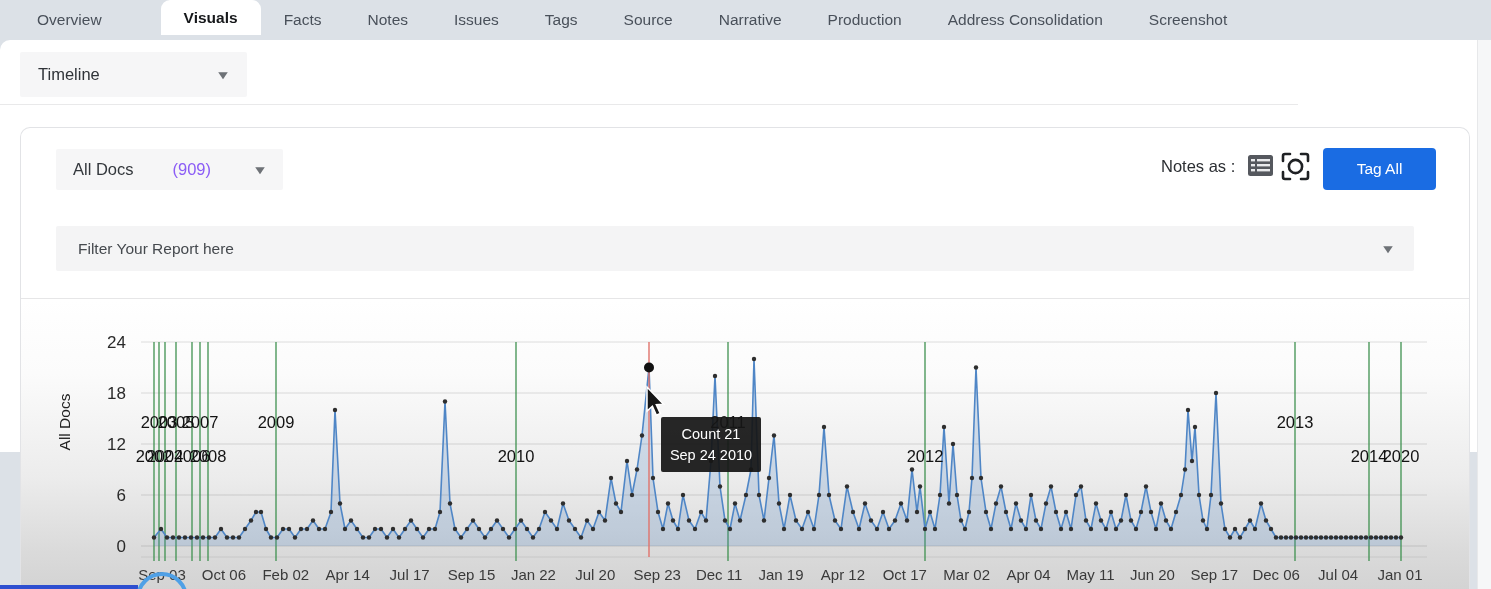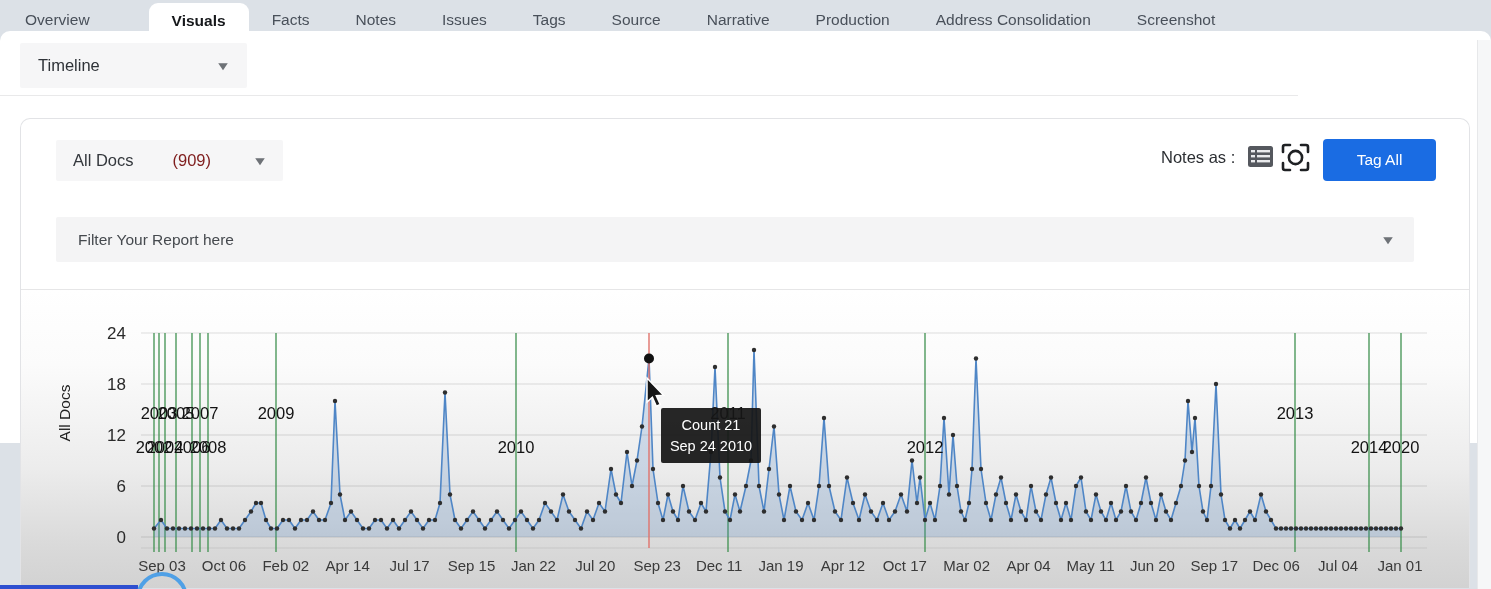--- a/index.html
+++ b/index.html
@@ -3,46 +3,46 @@
 <meta charset="utf-8">
 <style>
   html,body{margin:0;padding:0;}
   body{
     width:1491px;height:589px;overflow:hidden;position:relative;
     background:#dce1e7;font-family:"Liberation Sans",sans-serif;
     -webkit-font-smoothing:antialiased;
   }
   
   .tabbar{position:absolute;left:0;top:0;width:1491px;height:40px;
-    background:#dce1e7;display:flex;align-items:center;padding-left:2px;box-sizing:border-box;}
+    background:#dce1e7;display:flex;align-items:flex-start;padding-left:14px;box-sizing:border-box;}
   .tab{padding:0 23px;line-height:40px;font-size:15.5px;color:#49505a;cursor:default;white-space:nowrap;}
   .tab.active{background:#ffffff;border-radius:9px 9px 0 0;line-height:35px;height:35px;
     color:#16181b;font-weight:600;margin-left:36px;}
   
-  .main-panel{position:absolute;left:0;top:31px;width:1491px;height:412px;
+  .main-panel{position:absolute;left:0;top:40px;width:1491px;height:412px;
     background:#ffffff;border-radius:10px 10px 0 0;}
   .view-dropdown{position:absolute;left:20px;top:12px;width:227px;height:45px;
     background:#f6f6f7;border-radius:2px;display:flex;align-items:center;
     justify-content:space-between;padding:0 18px;box-sizing:border-box;}
   .view-dropdown .lbl{font-size:16.5px;color:#2f3338;}
   .caret{font-size:12px;color:#6e7277;transform:scaleX(1.35);}
   .btn-blue{position:absolute;background:#1a6ce3;color:#fff;border:none;border-radius:4px;
     font-family:"Liberation Sans",sans-serif;font-size:15.5px;display:flex;
     align-items:center;justify-content:center;cursor:pointer;}
   .chronology-btn{left:1313px;top:12px;width:157px;height:45px;}
   .toolbar-divider{position:absolute;left:0;top:64px;width:1298px;height:1px;background:#e9e9ea;}
   
   .card{position:absolute;left:20px;top:87px;width:1450px;height:470px;
     background:#fff;border:1px solid #e2e3e6;border-bottom:none;
     border-radius:10px 10px 0 0;box-sizing:border-box;overflow:hidden;}
   .docs-dropdown{position:absolute;left:35px;top:21px;width:227px;height:41px;
     background:#f6f6f7;border-radius:2px;display:flex;align-items:center;
     padding:0 17px;box-sizing:border-box;}
   .docs-dropdown .lbl{font-size:16.5px;color:#33373c;}
-  .docs-dropdown .cnt{font-size:16.5px;color:#7f1d1d;margin-left:39px;}
+  .docs-dropdown .cnt{font-size:16.5px;color:#8b5cf6;margin-left:39px;}
   .docs-dropdown .caret{margin-left:auto;}
   .showas{position:absolute;left:1140px;top:29px;font-size:16.5px;color:#2c2f33;}
   .icon-btn{position:absolute;top:26px;cursor:pointer;}
   .icon-list{left:1226px;}
   .icon-scan{left:1259px;top:23px;}
   .tagall-btn{left:1302px;top:20px;width:113px;height:42px;}
   .filter-box{position:absolute;left:35px;top:98px;width:1358px;height:45px;
     background:#f4f4f5;border-radius:2px;display:flex;align-items:center;
     padding:0 20px;box-sizing:border-box;}
   .filter-box input{flex:1;border:none;background:transparent;outline:none;

